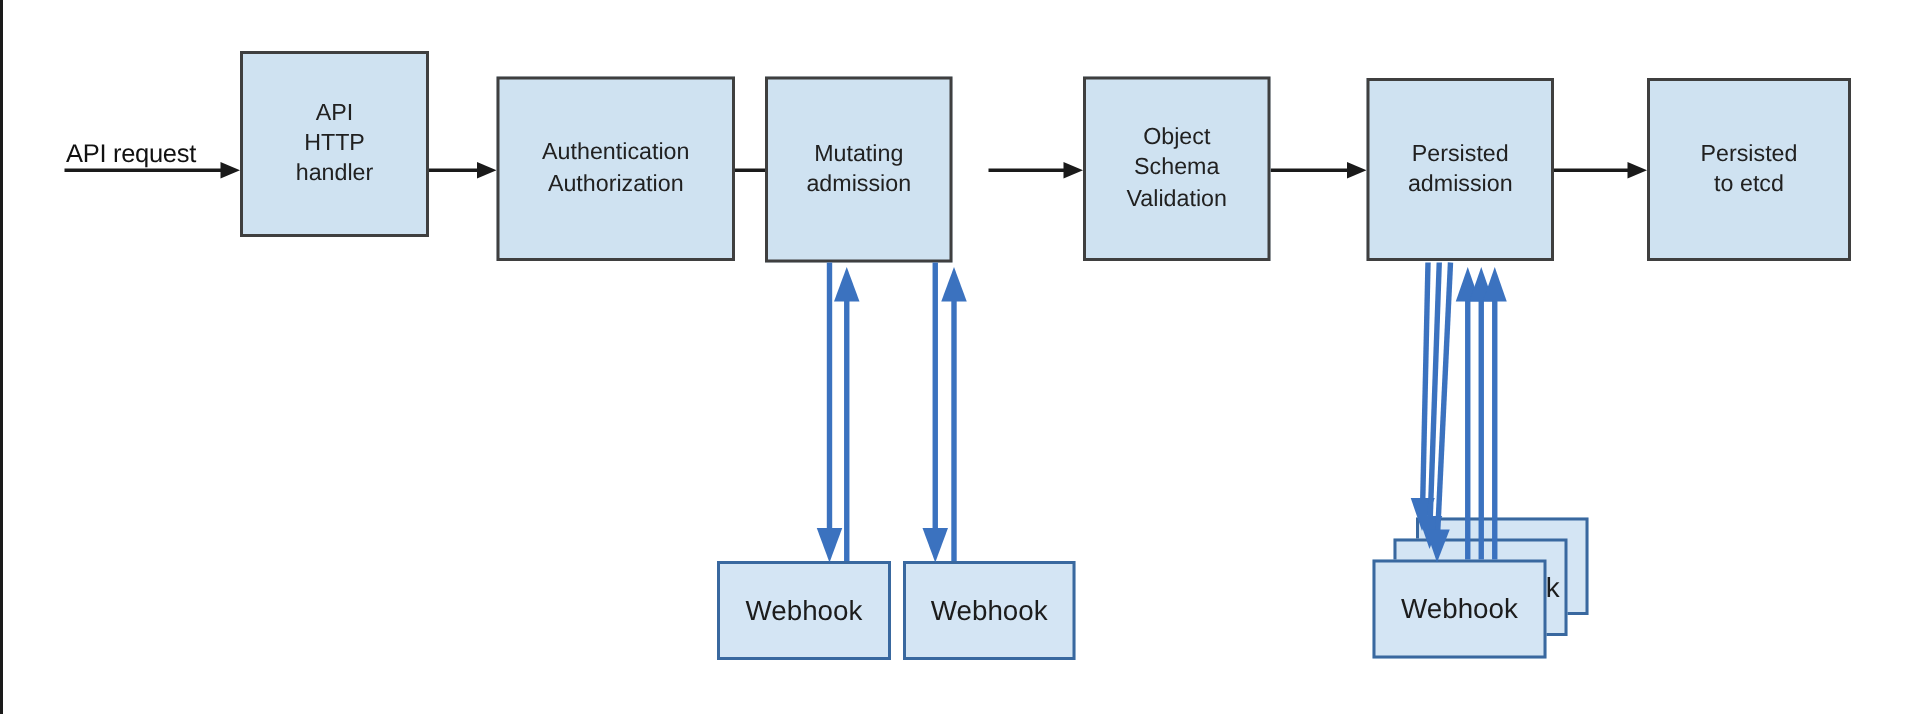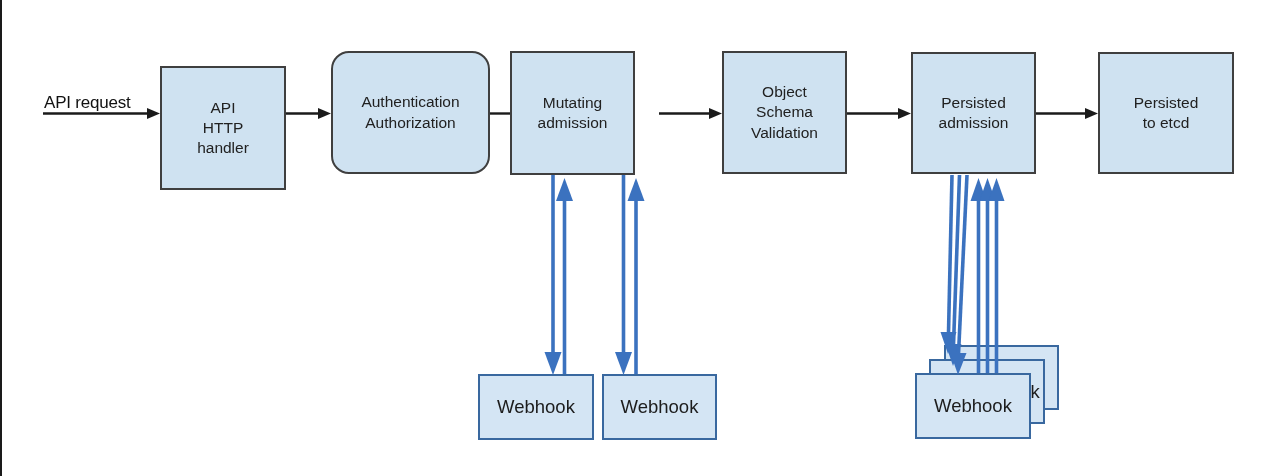--- a/index.html
+++ b/index.html
@@ -61,24 +61,24 @@
       </g>
       <g>
         <line x1="1036" y1="113.5" x2="1086" y2="113.5"></line>
           <polygon points="1098,113.5 1085,108 1085,119" stroke="none"></polygon>
       </g>
     </g>
   </svg>
 
   <span class="request-label">API request</span>
 
-  <div class="node" style="left:160px;top:66px;width:126px;height:124px;">API
+  <div class="node" style="left:160px;top:34px;width:126px;height:124px;">API
 HTTP
 handler</div>
-  <div class="node" style="left:331px;top:51px;width:159px;height:123px;border-radius:18px;">Authentication
+  <div class="node" style="left:331px;top:51px;width:159px;height:123px;">Authentication
 Authorization</div>
   <div class="node" style="left:510px;top:51px;width:125px;height:124px;">Mutating
 admission</div>
   <div class="node" style="left:722px;top:51px;width:125px;height:123px;">Object
 Schema
 Validation</div>
   <div class="node" style="left:911px;top:52px;width:125px;height:122px;">Persisted
 admission</div>
   <div class="node" style="left:1098px;top:52px;width:136px;height:122px;">Persisted
 to etcd</div>

